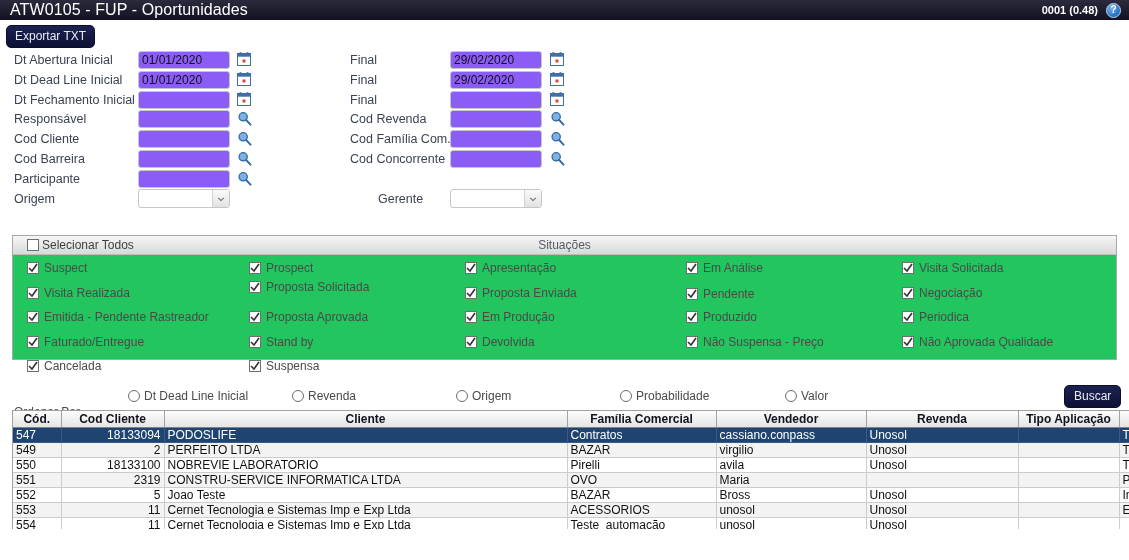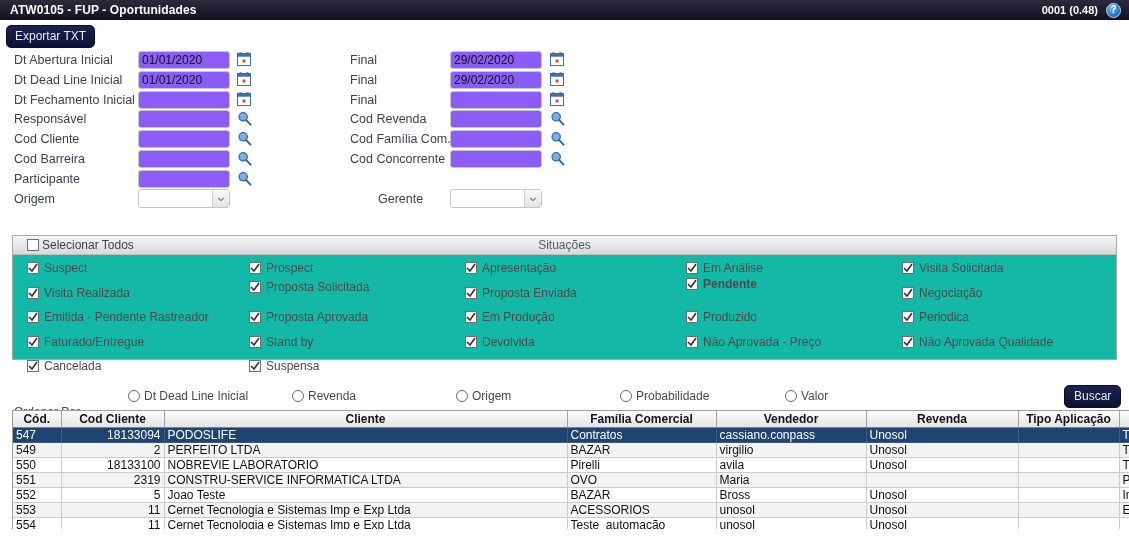--- a/index.html
+++ b/index.html
@@ -13,21 +13,21 @@
   #app { position: relative; width: 1129px; height: 560px; background: #fff; }
 
   
   .titlebar {
     position: absolute; left: 0; top: 0; width: 1129px; height: 20px;
     background: linear-gradient(#2b2b3d, #111122);
     color: #ffffff;
     display: flex; align-items: center;
     padding: 0 8px 0 10px;
   }
-  .titlebar .title { font-size: 12px; font-weight: bold; letter-spacing: .1px; }
+  .titlebar .title { font-size: 16px; font-weight: normal; letter-spacing: .1px; }
   .titlebar .spacer { flex: 1; }
   .titlebar .version { font-size: 11px; font-weight: bold; margin-right: 8px; }
   .help-icon {
     width: 15px; height: 15px; border-radius: 50%;
     background: radial-gradient(circle at 35% 30%, #7fb4e8, #1f6fc4 70%);
     border: 1px solid #bcd8f2;
     color: #fff; font-size: 10px; font-weight: bold;
     display: flex; align-items: center; justify-content: center;
     line-height: 1;
   }
@@ -66,21 +66,21 @@
     display: flex; align-items: center; justify-content: center;
   }
   .chev { width: 8px; height: 8px; }
 
   .cal-icon { width: 14px; height: 14px; display:block; }
   .mag-icon { width: 15px; height: 15px; display:block; }
 
   
   .sit-panel {
     position: absolute; left: 12px; top: 235px; width: 1105px; height: 125px;
-    border: 1px solid #a9a9a9; background: #14b8a6;
+    border: 1px solid #a9a9a9; background: #22c55e;
   }
   .sit-header {
     height: 19px; background: linear-gradient(#f6f6f6, #d9d9d9);
     border-bottom: 1px solid #bdbdbd;
     position: relative;
   }
   .sit-header .sit-title {
     position: absolute; left: 0; right: 0; top: 2px; text-align: center;
     font-size: 12px; color: #555c66;
   }
@@ -454,21 +454,21 @@
           <span>Devolvida</span>
         </div>
         <div class="sit-item" style="left: 673px; top: 6px;">
           <span class="cbox on">
             <svg viewBox="0 0 10 10">
               <path d="M1 5 L4 8 L9 1" stroke="#333" stroke-width="1.6" fill="none"></path>
             </svg>
           </span>
           <span>Em Análise</span>
         </div>
-        <div class="sit-item" style="left: 673px; top: 22px; font-weight: bold;">
+        <div class="sit-item" style="left: 673px; top: 32px;">
           <span class="cbox on">
             <svg viewBox="0 0 10 10">
               <path d="M1 5 L4 8 L9 1" stroke="#333" stroke-width="1.6" fill="none"></path>
             </svg>
           </span>
           <span>Pendente</span>
         </div>
         <div class="sit-item" style="left: 673px; top: 55.2px;">
           <span class="cbox on">
             <svg viewBox="0 0 10 10">
@@ -476,21 +476,21 @@
             </svg>
           </span>
           <span>Produzido</span>
         </div>
         <div class="sit-item" style="left: 673px; top: 79.8px;">
           <span class="cbox on">
             <svg viewBox="0 0 10 10">
               <path d="M1 5 L4 8 L9 1" stroke="#333" stroke-width="1.6" fill="none"></path>
             </svg>
           </span>
-          <span>Não Aprovada - Preço</span>
+          <span>Não Suspensa - Preço</span>
         </div>
         <div class="sit-item" style="left: 889px; top: 6px;">
           <span class="cbox on">
             <svg viewBox="0 0 10 10">
               <path d="M1 5 L4 8 L9 1" stroke="#333" stroke-width="1.6" fill="none"></path>
             </svg>
           </span>
           <span>Visita Solicitada</span>
         </div>
         <div class="sit-item" style="left: 889px; top: 30.6px;">

